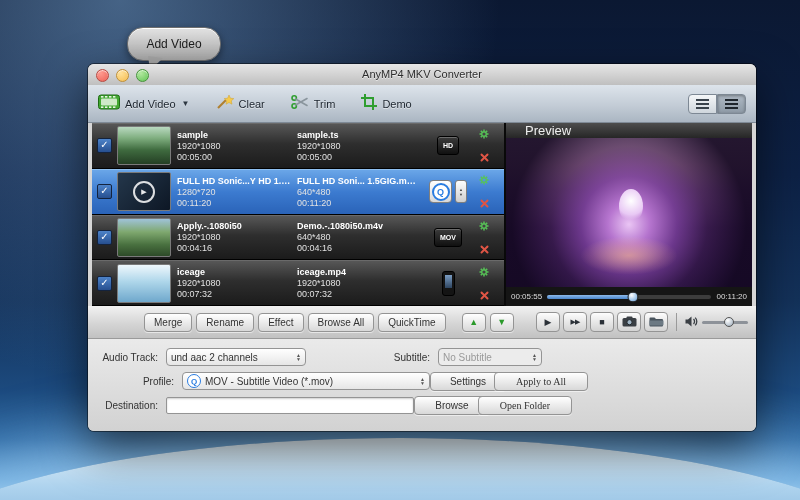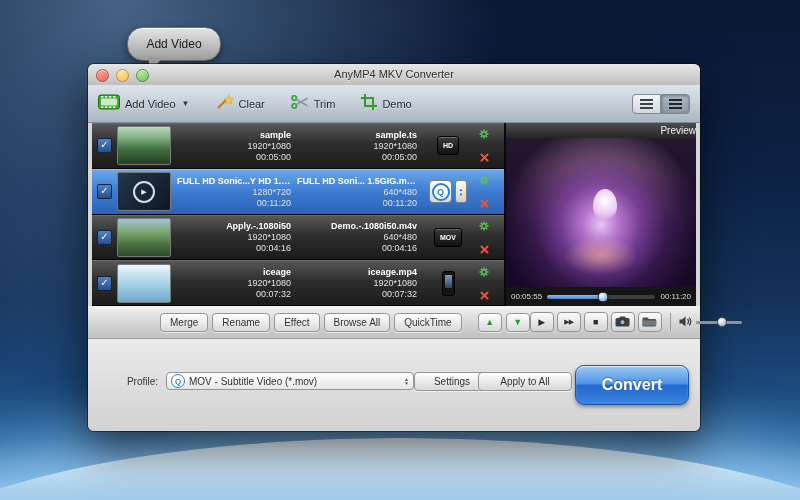--- a/index.html
+++ b/index.html
@@ -19,21 +19,21 @@
   
   .tooltip{position:absolute;left:127px;top:27px;width:92px;height:32px;border-radius:16px;
     background:linear-gradient(180deg,#e3e3e3,#ababab);border:1px solid #6f6f6f;
     box-shadow:0 3px 8px rgba(0,0,0,.45), inset 0 1px 0 #fff;
     display:flex;align-items:center;justify-content:center;font-size:12px;color:#1c1c1c;}
   .tooltip-tail{position:absolute;left:147px;top:57px;width:0;height:0;
     border-left:4px solid transparent;border-right:11px solid transparent;
     border-top:14px solid #a9a9a9;transform:rotate(8deg);}
 
   
-  .window{position:absolute;left:88px;top:64px;width:612px;height:367px;border-radius:6px;
+  .window{position:absolute;left:88px;top:64px;width:668px;height:367px;border-radius:6px;
     background:#d6d6d6;box-shadow:0 18px 45px rgba(0,0,0,.6),0 0 0 1px rgba(0,0,0,.45);}
   .titlebar{position:absolute;left:0;right:0;top:0;height:21px;border-radius:6px 6px 0 0;
     background:linear-gradient(180deg,#e6e6e6,#bfbfbf);border-bottom:1px solid #8f8f8f;}
   .title{position:absolute;left:0;right:0;top:0;height:21px;line-height:21px;text-align:center;
     font-size:11px;color:#2e2e2e;text-shadow:0 1px 0 rgba(255,255,255,.6);}
   .lights{position:absolute;left:8px;top:5px;display:flex;gap:7px;}
   .light{width:11px;height:11px;border-radius:50%;box-shadow:inset 0 1px 1px rgba(255,255,255,.7);}
   .l-red{background:radial-gradient(circle at 35% 30%,#ff9a8f,#ec6257);border:1px solid #b74a42;}
   .l-yel{background:radial-gradient(circle at 35% 30%,#ffe19a,#f5bd4f);border:1px solid #c09036;}
   .l-grn{background:radial-gradient(circle at 35% 30%,#b3e8a0,#61c554);border:1px solid #46933b;}
@@ -64,62 +64,62 @@
     background:linear-gradient(180deg,#4d83c9,#274f8f);border:1px solid #14233d;
     color:#fff;font-size:10px;line-height:12px;text-align:center;}
   .thumb{width:52px;height:37px;border:1px solid #7a7a7a;border-radius:2px;margin-right:6px;flex:none;
     position:relative;display:flex;align-items:center;justify-content:center;}
   .t1{background:linear-gradient(180deg,#b9d9c0 0%,#7fae7f 30%,#3f6b3f 62%,#243f24 100%);}
   .t2{background:linear-gradient(135deg,#24374b,#0d1725);}
   .t3{background:linear-gradient(180deg,#9fc3d8 0%,#7fa86f 35%,#48703f 70%,#2d4a28 100%);}
   .t4{background:linear-gradient(180deg,#eef7fc 0%,#aed6ea 45%,#6fa8cc 100%);}
   .playcircle{width:18px;height:18px;border-radius:50%;border:2px solid rgba(255,255,255,.85);
     display:flex;align-items:center;justify-content:center;color:rgba(255,255,255,.9);font-size:7px;}
-  .fcol{width:114px;margin-right:6px;overflow:hidden;text-align:right;}
+  .fcol{width:114px;margin-right:6px;overflow:hidden;}
   .fcol.out{width:120px;}
   .fname{font-size:9px;font-weight:bold;color:#fff;white-space:nowrap;overflow:hidden;text-overflow:ellipsis;line-height:12px;}
   .fmeta{font-size:9px;color:#e2e2e2;line-height:11px;}
   .badgecell{width:50px;display:flex;align-items:center;justify-content:center;flex:none;}
   .badge-dark{background:linear-gradient(180deg,#3c3c3c,#101010);border:1px solid #000;border-radius:3px;
     color:#fff;font-size:7px;font-weight:bold;padding:5px 5px;box-shadow:inset 0 1px 0 rgba(255,255,255,.25);}
   .qtwrap{display:flex;align-items:center;}
   .qtbtn{width:21px;height:21px;border-radius:4px;border:1px solid #7f7f7f;
     background:linear-gradient(180deg,#fff,#d9d9d9);display:flex;align-items:center;justify-content:center;}
   .qtcircle{width:14px;height:14px;border-radius:50%;border:2px solid #2a7de1;background:#fff;
     color:#2a7de1;font-size:9px;font-weight:bold;display:flex;align-items:center;justify-content:center;}
   .stepper{width:10px;height:21px;margin-left:3px;border:1px solid #7f7f7f;border-radius:3px;
     background:linear-gradient(180deg,#fdfdfd,#cfcfcf);display:flex;flex-direction:column;
     align-items:center;justify-content:center;font-size:4px;line-height:5px;color:#444;}
   .phone{width:13px;height:25px;background:#141414;border:1px solid #000;border-radius:3px;padding:3px 2px;box-sizing:border-box;}
   .phone-screen{width:100%;height:13px;background:linear-gradient(180deg,#7a9cc2,#2e4560);}
   .rowicons{width:18px;display:flex;flex-direction:column;align-items:center;gap:5px;flex:none;margin-left:2px;}
 
   
   .preview{flex:1;margin-left:2px;display:flex;flex-direction:column;}
-  .pvhead{height:15px;background:linear-gradient(180deg,#4d4d4d,#262626);color:#eee;font-size:10px;
-    line-height:15px;padding-left:4px;text-align:right;}
+  .pvhead{height:15px;background:linear-gradient(180deg,#4d4d4d,#262626);color:#eee;font-size:13px;
+    line-height:15px;padding-left:19px;}
   .pvideo{flex:1;position:relative;overflow:hidden;
     background:
       radial-gradient(circle at 50% 58%, rgba(244,206,255,.95) 0%, rgba(196,126,224,.9) 14%, rgba(126,64,166,.8) 32%, rgba(64,28,96,.65) 52%, rgba(22,9,38,.92) 78%),
       linear-gradient(180deg,#c8b49a 0%,#a8887a 18%,#6a4a5a 35%,#2a1828 60%,#120a18 100%);}
   .pv-fig{position:absolute;left:46%;top:34%;width:24px;height:34px;border-radius:50%;
     background:radial-gradient(circle at 50% 35%, #fff, #e8c8f4 55%, rgba(220,160,240,0) 75%);}
   .pv-glow{position:absolute;left:30%;bottom:8%;width:40%;height:26%;border-radius:50%;
     background:radial-gradient(ellipse, rgba(255,190,140,.55), rgba(255,190,140,0) 70%);}
   .pvtime{height:19px;background:#151515;display:flex;align-items:center;padding:0 5px;}
   .ptime{font-size:8px;color:#ddd;flex:none;}
   .seek{flex:1;height:4px;background:#3c3c3c;border-radius:2px;margin:0 5px;position:relative;}
   .seekfill{width:52%;height:100%;border-radius:2px;background:linear-gradient(180deg,#8db9ea,#4a86cc);}
   .seekknob{position:absolute;left:52%;top:50%;transform:translate(-50%,-50%);width:9px;height:9px;border-radius:50%;
     background:radial-gradient(circle at 35% 30%,#fff,#9cc2e8 60%,#5a88b8);border:1px solid #222;}
 
   
   .actionbar{position:absolute;left:0;right:0;top:242px;height:33px;
     background:linear-gradient(180deg,#f2f2f2,#d5d5d5 55%,#c1c1c1);
-    border-bottom:1px solid #9a9a9a;display:flex;align-items:center;box-sizing:border-box;padding:0 24px;}
+    border-bottom:1px solid #9a9a9a;display:flex;align-items:center;box-sizing:border-box;padding:0 8px;}
   .btn{height:17px;display:inline-flex;align-items:center;justify-content:center;padding:0 9px;
     background:linear-gradient(180deg,#fff,#d8d8d8);border:1px solid #949494;border-radius:4px;
     font-size:10px;color:#333;box-shadow:0 1px 0 rgba(255,255,255,.55);white-space:nowrap;}
   .editbtns{margin-left:48px;display:flex;gap:4px;}
   .updown{margin-left:16px;display:flex;gap:4px;}
   .sqbtn{width:22px;padding:0;}
   .garrow{color:#2b9a2b;font-size:9px;line-height:1;}
   .playback{margin-left:auto;display:flex;align-items:center;gap:3px;}
   .pbtn{width:22px;height:18px;padding:0;border-radius:4px;display:inline-flex;align-items:center;justify-content:center;
     background:linear-gradient(180deg,#fdfdfd,#d3d3d3);border:1px solid #949494;color:#2b3138;}
@@ -129,35 +129,35 @@
   .vsep{width:1px;height:18px;background:#9a9a9a;margin:0 5px;}
   .vol{display:flex;align-items:center;gap:4px;}
   .voltrack{width:46px;height:3px;background:#8d9299;border-radius:2px;position:relative;}
   .volknob{position:absolute;left:58%;top:50%;transform:translate(-50%,-50%);width:8px;height:8px;border-radius:50%;
     background:radial-gradient(circle at 35% 30%,#fff,#c2ccd6 60%,#8a98a6);border:1px solid #555;}
 
   
   .bottom{position:absolute;left:0;right:0;top:275px;bottom:0;border-radius:0 0 6px 6px;
     background:linear-gradient(180deg,#eaeaea,#d2d2d2);}
   .frow{position:absolute;left:0;right:0;height:18px;display:flex;align-items:center;}
-  .rowA{top:9px;}.rowB{top:33px;}.rowC{top:57px;}
+  .rowA{top:9px;}.rowB{top:33px;margin-left:16px;}.rowC{top:57px;}
   .flabel{width:62px;margin-left:8px;margin-right:8px;text-align:right;font-size:10px;color:#333;flex:none;}
   .popup{height:18px;box-sizing:border-box;border:1px solid #949494;border-radius:4px;
     background:linear-gradient(180deg,#fff,#e6e6e6);display:flex;align-items:center;
     font-size:10px;color:#333;padding:0 4px;}
   .popup .arrows{margin-left:auto;display:flex;flex-direction:column;font-size:5px;line-height:4px;color:#555;padding-left:4px;}
   .popup.disabled{background:#ececec;color:#9a9a9a;}
   .pv-audio{width:140px;margin-left:0;}
   .sublabel{width:46px;text-align:right;margin-left:78px;margin-right:8px;font-size:10px;color:#333;}
   .pv-sub{width:104px;}
   .pv-profile{width:248px;}
   .qmini{width:12px;height:12px;border-radius:50%;border:1.5px solid #2a7de1;background:#fff;color:#2a7de1;
     font-size:8px;font-weight:bold;display:flex;align-items:center;justify-content:center;margin-right:4px;flex:none;}
   .fbtn1{position:absolute;left:326px;width:56px;}
-  .fbtn2{position:absolute;left:390px;width:74px;}
+  .fbtn2{position:absolute;left:390px;width:74px;font-family:Liberation Serif, serif;}
   .dest{width:248px;height:17px;box-sizing:border-box;border:1px solid #949494;border-radius:2px;
     background:#fff;box-shadow:inset 0 1px 2px rgba(0,0,0,.2);font-size:10px;padding:0 4px;
     font-family:"Liberation Sans",sans-serif;}
   .convert{position:absolute;left:487px;top:26px;width:112px;height:38px;border-radius:9px;
     background:linear-gradient(180deg,#9ccaf7 0%,#4f94e6 46%,#2268cf 52%,#3f85e0 100%);
     border:1px solid #1c55a8;box-shadow:0 2px 4px rgba(0,0,0,.4), inset 0 1px 1px rgba(255,255,255,.75);
     color:#fff;font-size:16px;font-weight:bold;display:flex;align-items:center;justify-content:center;
     text-shadow:0 -1px 1px rgba(0,20,70,.4);}
 </style>
 </head>
@@ -475,33 +475,56 @@
               </svg></span>
           <div class="voltrack">
             <div class="volknob"></div>
           </div>
         </div>
       </div>
     </div>
 
     <div class="bottom">
 
+      <div class="frow rowA">
+        <div class="flabel">Audio Track:</div>
+        <div class="popup pv-audio">
+          <span>und aac 2 channels</span>
+          <span class="arrows">
+              <span>▲</span>
+              <span>▼</span>
+            </span>
+        </div>
+        <div class="sublabel">Subtitle:</div>
+        <div class="popup pv-sub disabled">
+          <span>No Subtitle</span>
+          <span class="arrows">
+              <span>▲</span>
+              <span>▼</span>
+            </span>
+        </div>
+      </div>
 
       <div class="frow rowB">
         <div class="flabel">Profile:</div>
         <div class="popup pv-profile">
           <span class="qmini">Q</span>
           <span>MOV - Subtitle Video (*.mov)</span>
           <span class="arrows">
               <span>▲</span>
               <span>▼</span>
             </span>
         </div>
         <div class="btn fbtn1">Settings</div>
         <div class="btn fbtn2">Apply to All</div>
       </div>
 
-
-      <div class="convert">Convert</div>
+      <div class="frow rowC">
+        <div class="flabel">Destination:</div>
+        <input class="dest" type="text" value="" style="">
+        <div class="btn fbtn1">Browse</div>
+        <div class="btn fbtn2">Open Folder</div>
+      </div>
+
     </div>
 
   </div>
 </div>
 
 </body></html>

